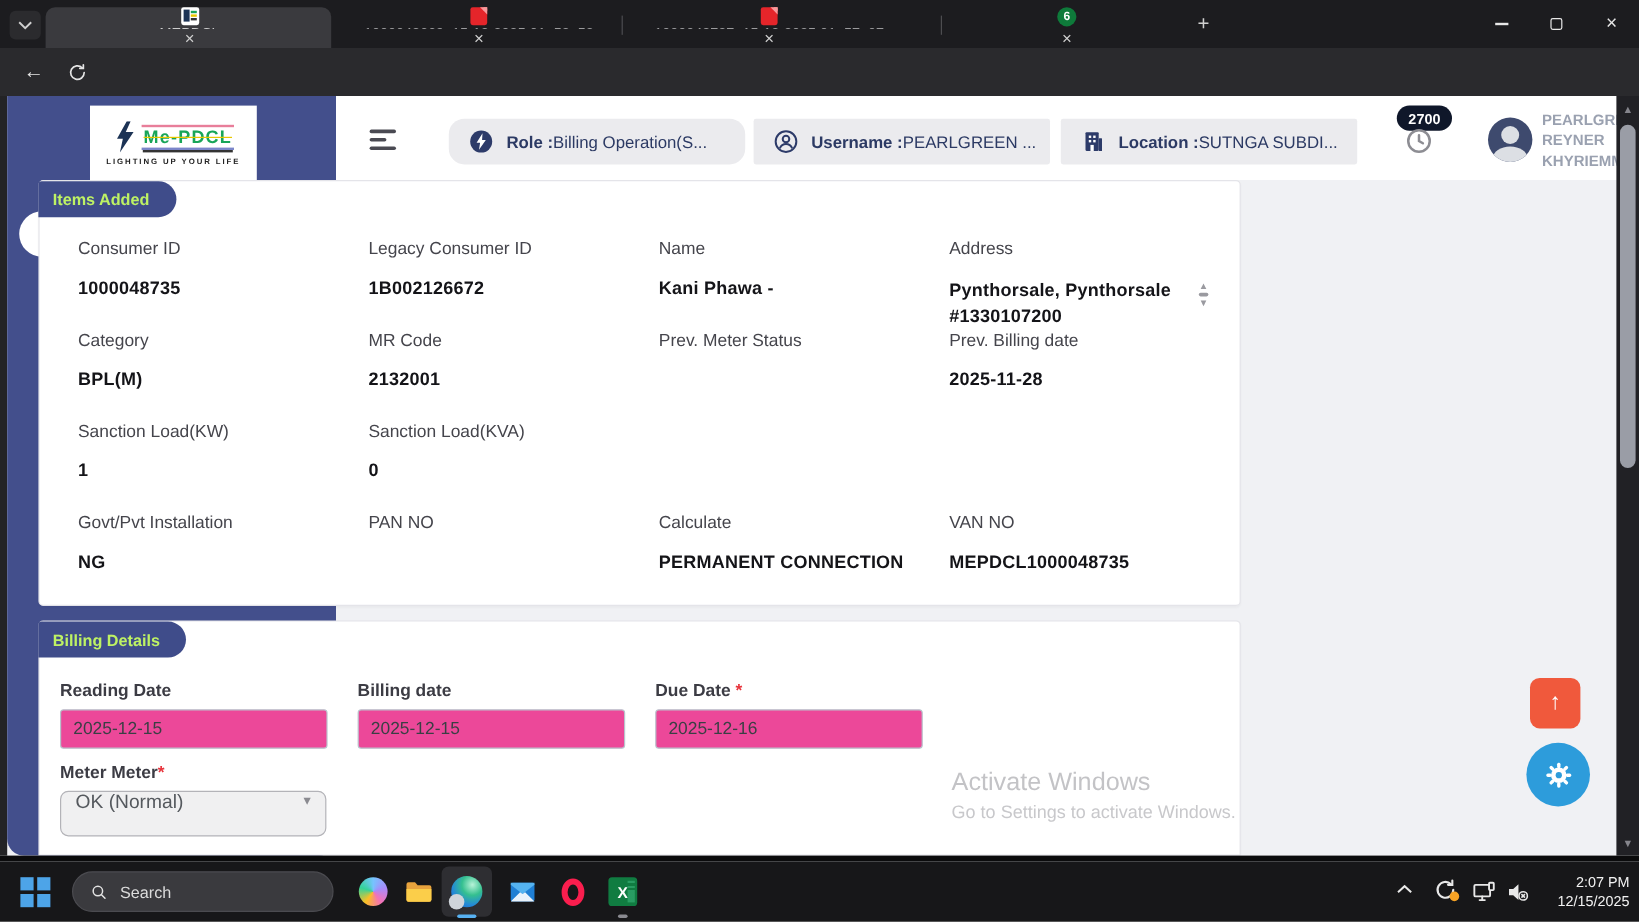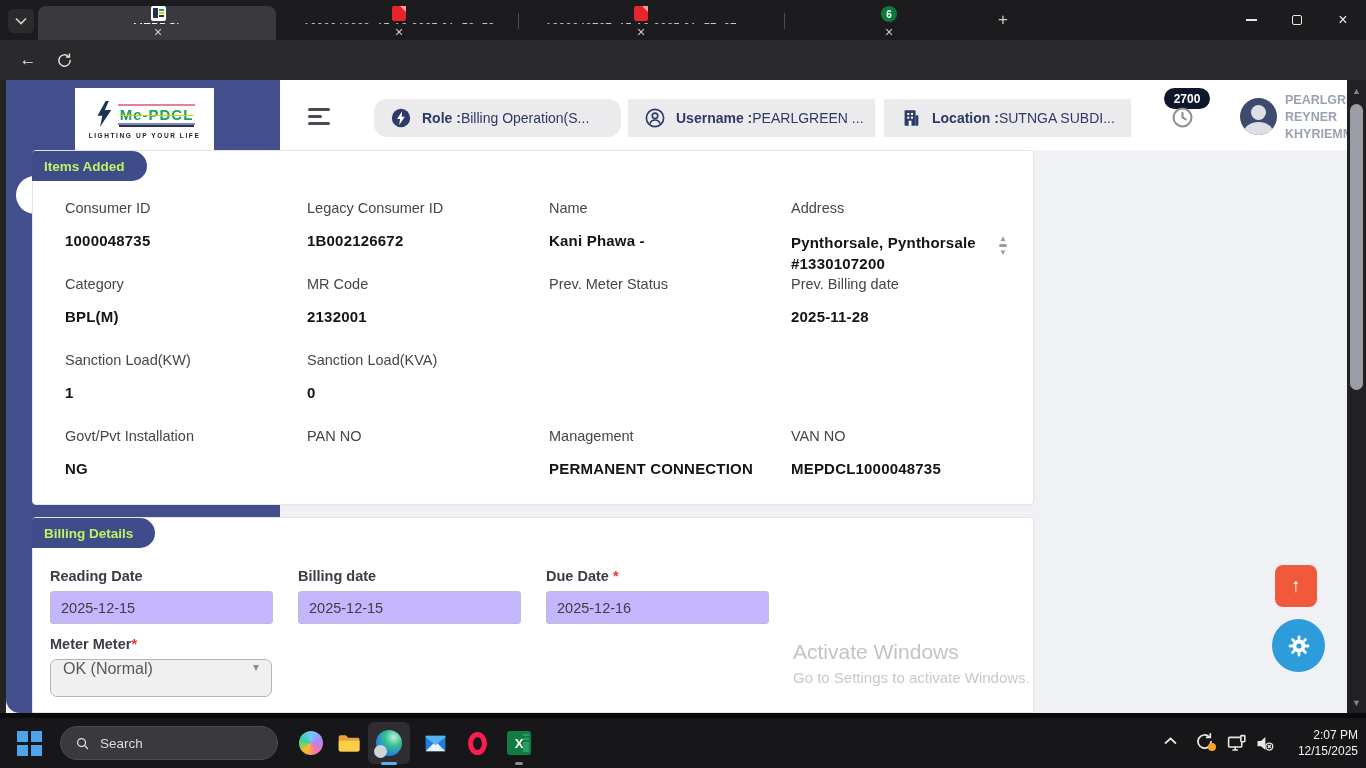--- a/index.html
+++ b/index.html
@@ -87,21 +87,21 @@
   .addr-wrap { position:relative; width:218px; }
   .addr-val { width:196px; max-height:43px; overflow:hidden; line-height:21px; }
   .addr-spin { position:absolute; right:0; top:2px; width:12px; display:flex; flex-direction:column; align-items:center; color:#9a9aa0; }
   .addr-spin .tri { font-size:8px; line-height:9px; }
   .addr-spin .dash { width:8px; height:3px; background:#9a9aa0; border-radius:2px; margin:1px 0; }
 
   .bd-row { display:flex; padding:50px 0 0 17px; }
   .bd-group { width:248px; margin-right:0; }
   .bd-label { font-size:14.5px; color:#3c3c44; font-weight:bold; }
   .bd-label .req { color:#e8343c; }
-  .bd-input { margin-top:7px; width:223px; height:33px; background:#c4b5fd; border:1px solid #b9c2cc; border-radius:3px; font-size:14.5px; color:#3a3f44; padding:0 10px; font-family:"Liberation Sans",sans-serif; }
+  .bd-input { margin-top:7px; width:223px; height:33px; background:#ec4899; border:1px solid #b9c2cc; border-radius:3px; font-size:14.5px; color:#3a3f44; padding:0 10px; font-family:"Liberation Sans",sans-serif; }
   .bd-select-group { padding:12px 0 0 17px; }
   .bd-select { margin-top:7px; width:222px; height:38px; background:#f0f0f1; border:1px solid #b3b3b8; border-radius:7px; display:flex; padding:0 12px; font-size:16px; color:#55595e; }
   .bd-select .caret { margin-left:auto; color:#8a8a90; font-size:12px; }
 
   .fab-top { position:absolute; left:1275px; top:485px; width:42px; height:42px; background:#f0593c; border-radius:8px; color:#fff; font-size:19px; display:flex; align-items:center; justify-content:center; }
   .fab-gear { position:absolute; left:1272px; top:539px; width:53px; height:53px; background:#2d9cdb; border-radius:50%; display:flex; align-items:center; justify-content:center; }
   .watermark { position:absolute; left:793px; top:560px; color:#c3c3c6; }
   .wm1 { font-size:21px; }
   .wm2 { font-size:15px; margin-top:5px; color:#c8c8cb; }
 
@@ -440,21 +440,21 @@
 
         <div class="field">
           <div class="flabel">Govt/Pvt Installation</div>
           <div class="fvalue">NG</div>
         </div>
         <div class="field">
           <div class="flabel">PAN NO</div>
           <div class="fvalue"></div>
         </div>
         <div class="field">
-          <div class="flabel">Management</div>
+          <div class="flabel">Calculate</div>
           <div class="fvalue">PERMANENT CONNECTION</div>
         </div>
         <div class="field">
           <div class="flabel">VAN NO</div>
           <div class="fvalue">MEPDCL1000048735</div>
         </div>
       </div>
     </div>
 
     <div class="card" style="top:437px; height:196px; border-radius:4px 4px 0 0;">

